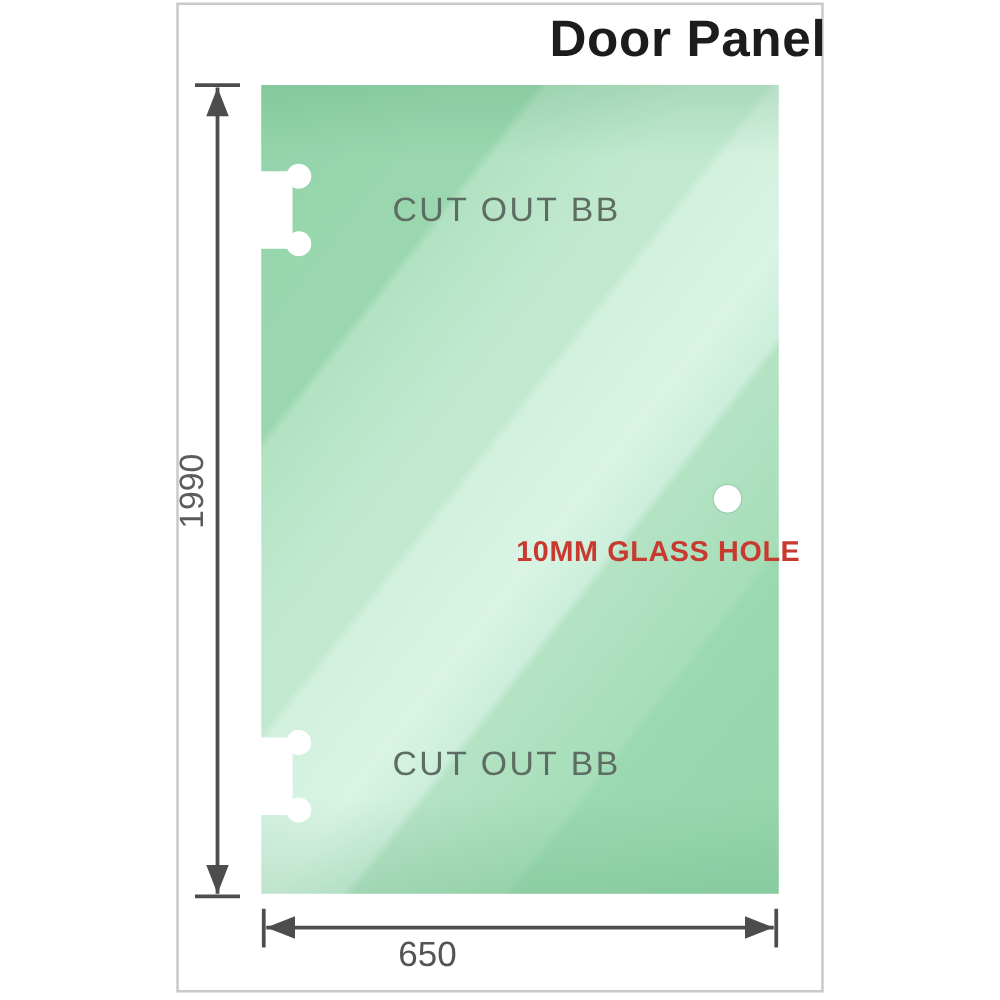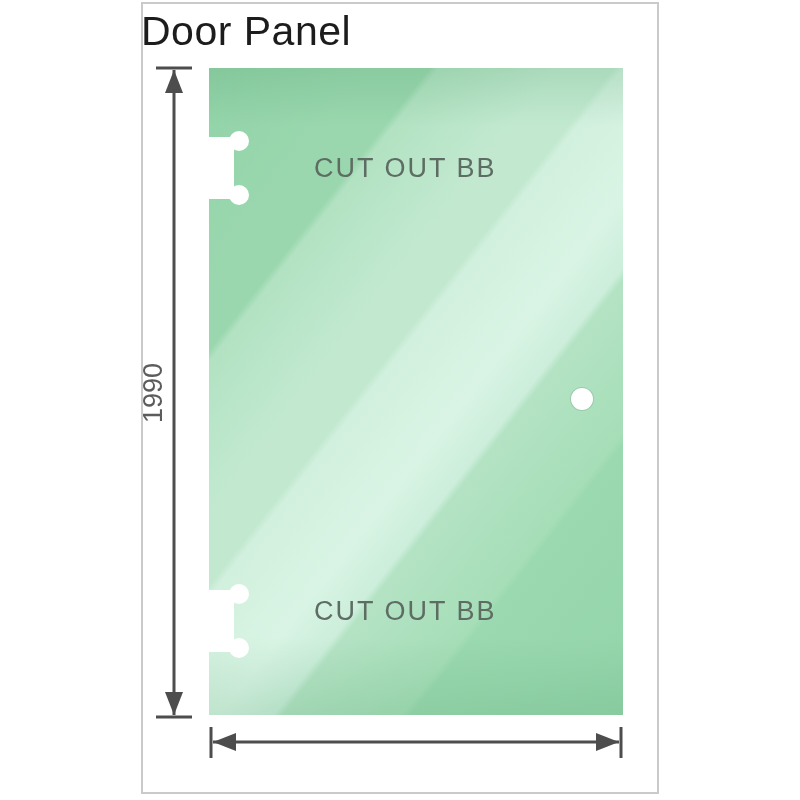--- a/index.html
+++ b/index.html
@@ -25,23 +25,23 @@
     height: 792px;
     border: 2px solid #cacaca;
     background: #ffffff;
     box-sizing: border-box;
   }
   .title {
     position: absolute;
     left: 141px;
     top: 8px;
     width: 520px;
-    text-align: left;
+    text-align: right;
     font-size: 41px;
-    font-weight: 400;
+    font-weight: 700;
     color: #1c1c1c;
     letter-spacing: 0.5px;
   }
   .panel {
     position: absolute;
     left: 209px;
     top: 68px;
     width: 414px;
     height: 647px;
     background:
@@ -145,20 +145,21 @@
       <rect x="-4" y="8" width="30" height="62" rx="3"></rect>
       <circle cx="31" cy="12" r="10"></circle>
       <circle cx="31" cy="66" r="10"></circle>
     </g>
   </svg>
 
   <div class="cutout-label top">CUT OUT BB</div>
   <div class="cutout-label bottom">CUT OUT BB</div>
 
   <div class="glass-hole"></div>
+  <div class="hole-label">10MM GLASS HOLE</div>
 
   <svg class="dim-overlay" viewBox="0 0 800 800" xmlns="http://www.w3.org/2000/svg">
 
     <g stroke="#4d4d4d" stroke-width="3" fill="#4d4d4d">
       <line x1="156" y1="68" x2="192" y2="68"></line>
       <line x1="156" y1="717" x2="192" y2="717"></line>
       <line x1="174" y1="70" x2="174" y2="715"></line>
       <polygon points="174,70 165,93 183,93" stroke="none"></polygon>
       <polygon points="174,715 165,692 183,692" stroke="none"></polygon>
     </g>
@@ -166,14 +167,15 @@
     <g stroke="#4d4d4d" stroke-width="3" fill="#4d4d4d">
       <line x1="211" y1="727" x2="211" y2="758"></line>
       <line x1="621" y1="727" x2="621" y2="758"></line>
       <line x1="213" y1="742" x2="619" y2="742"></line>
       <polygon points="213,742 236,733 236,751" stroke="none"></polygon>
       <polygon points="619,742 596,733 596,751" stroke="none"></polygon>
     </g>
   </svg>
 
   <div class="dim-height-label">1990</div>
+  <div class="dim-width-label">650</div>
 
 </div>
 
 </body></html>

